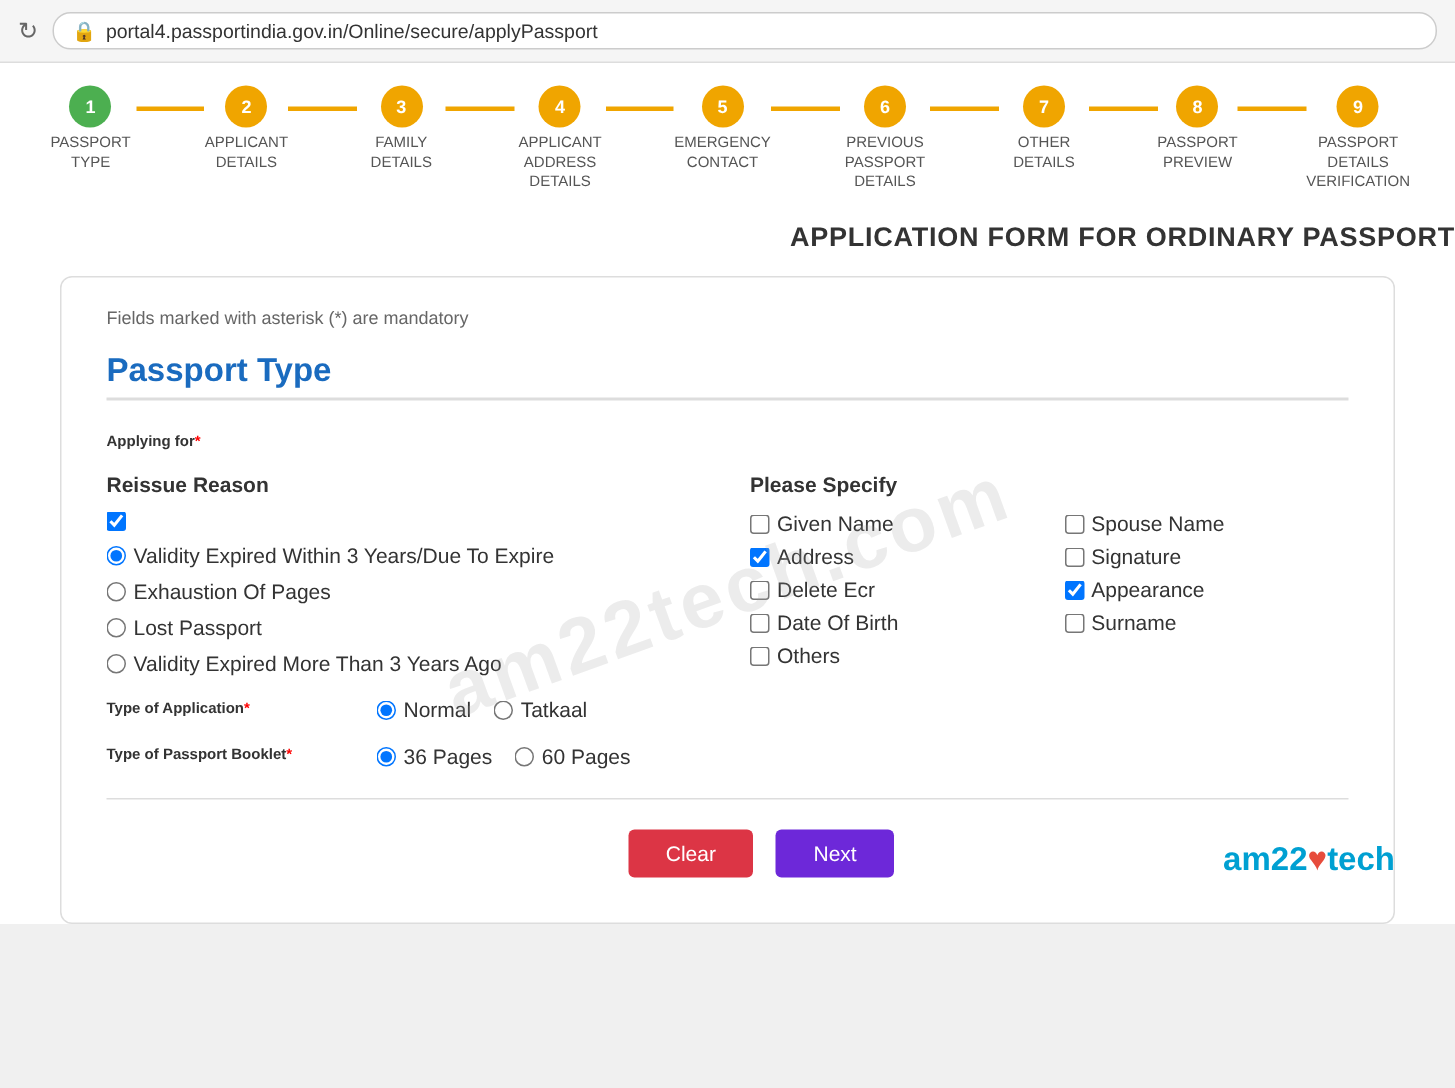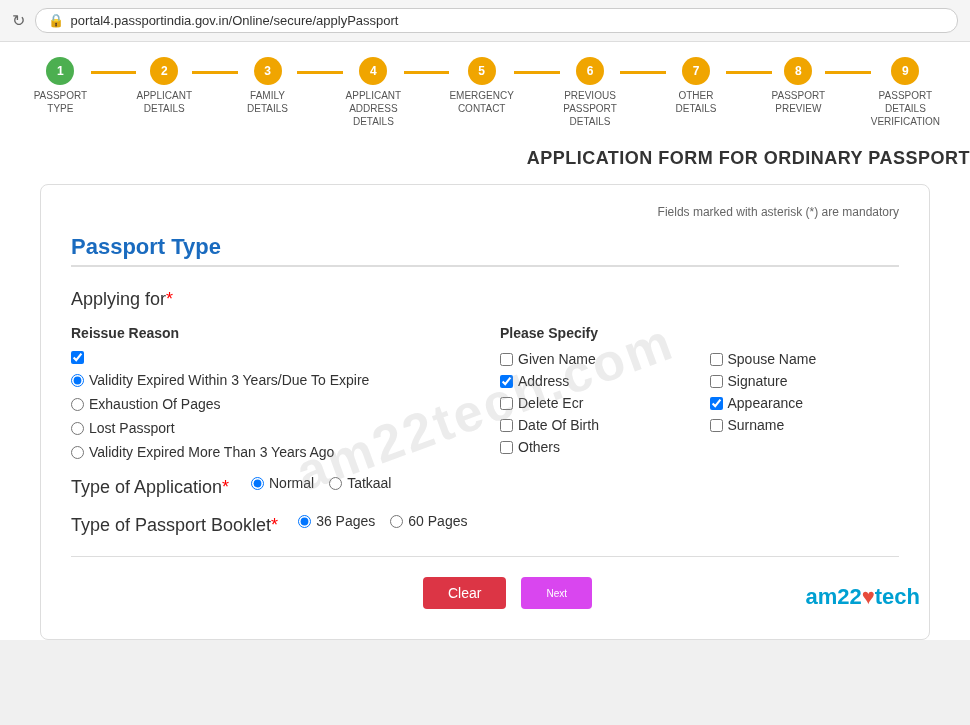--- a/index.html
+++ b/index.html
@@ -93,21 +93,20 @@
     
     .form-card {
       margin: 0 40px 20px;
       border: 1px solid #ddd;
       border-radius: 8px;
       padding: 20px 30px 30px;
       background: white;
     }
 
     .mandatory-note {
-      text-align: right;
       font-size: 12px;
       color: #666;
       margin-bottom: 15px;
     }
 
     .section-title {
       color: #1a6bbf;
       font-size: 22px;
       font-weight: bold;
       margin-bottom: 5px;
@@ -119,22 +118,22 @@
     }
 
     
     .form-row {
       display: flex;
       align-items: flex-start;
       margin-bottom: 15px;
       gap: 20px;
     }
     .form-label {
-      font-weight: normal;
-      font-size: 18px;
+      font-weight: bold;
+      font-size: 10px;
       min-width: 160px;
       padding-top: 2px;
     }
     .form-label .required { color: red; }
 
     
     .radio-group, .checkbox-group {
       display: flex;
       flex-wrap: wrap;
       gap: 6px 15px;
@@ -189,26 +188,26 @@
       background: #dc3545;
       color: white;
       border: none;
       padding: 8px 25px;
       border-radius: 4px;
       font-size: 14px;
       cursor: pointer;
       margin-left: 45px;
     }
     .btn-next {
-      background: #d946ef;
+      background: #6d28d9;
       color: white;
       border: none;
       padding: 8px 25px;
       border-radius: 4px;
-      font-size: 10px;
+      font-size: 14px;
       cursor: pointer;
     }
 
     .card-wrapper {
       position: relative;
     }
 
     
     .diagonal-watermark {
       position: absolute;
@@ -417,17 +416,17 @@
         <hr style="border:none; border-top:1px solid #ddd; margin: 20px 0 0;">
 
         <div class="form-buttons">
           <button class="btn-clear">Clear</button>
           <button class="btn-next">Next</button>
         </div>
 
       </div>
     </div>
 
-    <div style="position:absolute; bottom: 30px; right: 50px; font-size:22px; font-weight:bold; color:#00a0d2;">
+    <div style="position:absolute; bottom: 30px; right: 40px; font-size:22px; font-weight:bold; color:#00a0d2;">
       am22<span style="color:#e74c3c;">♥</span>tech
     </div>
   </div>
 </div>
 
 </body></html>

